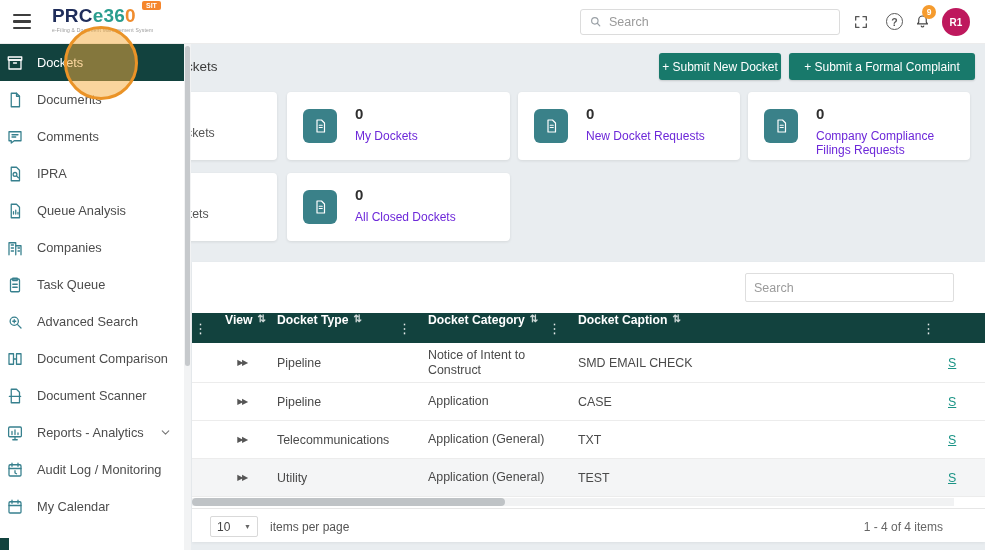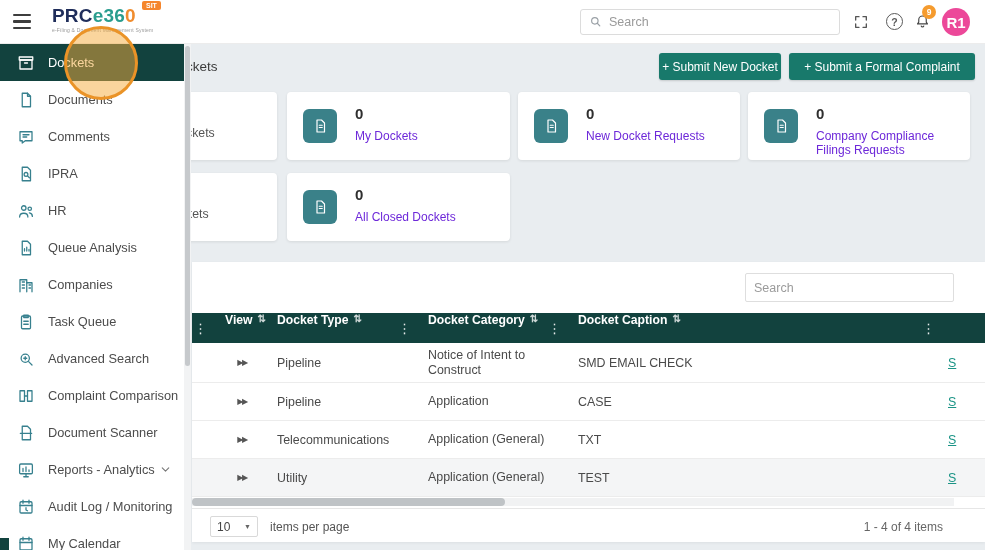--- a/index.html
+++ b/index.html
@@ -22,25 +22,25 @@
   .logo .e36 { color:#2a9d8f; }
   .logo .zero { color:#f08c2e; }
   .logo .tagline { font-size:5px; color:#999; letter-spacing:.2px; margin-top:1px; }
   .sit-badge { position:absolute; left:142px; top:1px; background:#f5862d; color:#fff; font-size:7px; font-weight:bold; padding:1px 4px; border-radius:2px; }
   .search-wrap { position:absolute; left:580px; top:9px; width:260px; height:26px; border:1px solid #dcdcdc; border-radius:3px; background:#fff; display:flex; align-items:center; padding-left:8px; gap:6px; }
   .search-wrap input { border:none; outline:none; flex:1; font-size:12.5px; font-family:inherit; color:#444; background:transparent; }
   .search-wrap input::placeholder { color:#9a9a9a; }
   .tb-icon { position:absolute; display:flex; align-items:center; justify-content:center; cursor:pointer; }
   .help-circle { width:17px; height:17px; border:1.5px solid #5a5a5a; border-radius:50%; font-size:10.5px; font-weight:bold; color:#5a5a5a; display:flex; align-items:center; justify-content:center; }
   .bell-badge { position:absolute; left:922px; top:5px; width:14px; height:14px; background:#f59b2e; border-radius:50%; color:#fff; font-size:8.5px; font-weight:bold; display:flex; align-items:center; justify-content:center; z-index:11; }
-  .avatar { position:absolute; left:942px; top:8px; width:28px; height:28px; background:#ec4899; border-radius:50%; color:#fff; font-size:15px; font-weight:bold; display:flex; align-items:center; justify-content:center; cursor:pointer; }
+  .avatar { position:absolute; left:942px; top:8px; width:28px; height:28px; background:#be185d; border-radius:50%; color:#fff; font-size:10px; font-weight:bold; display:flex; align-items:center; justify-content:center; cursor:pointer; }
 
   
   .sidebar { position:absolute; left:0; top:44px; width:184px; height:506px; background:#fff; z-index:5; display:flex; flex-direction:column; }
-  .side-item { height:37px; flex:0 0 37px; display:flex; align-items:center; padding-left:17px; gap:13px; cursor:pointer; position:relative; }
+  .side-item { height:37px; flex:0 0 37px; display:flex; align-items:center; padding-left:6px; gap:13px; cursor:pointer; position:relative; }
   .side-item .sicon { width:18px; height:18px; color:#37808e; display:flex; align-items:center; justify-content:center; }
   .side-item .slabel { font-size:12.8px; color:#4c4c4c; white-space:nowrap; }
   .side-item.active { background:#12423e; }
   .side-item.active .slabel { color:#fff; }
   .side-item.active .sicon { color:#fff; }
   .side-chevron { position:absolute; right:12px; top:12px; color:#777; }
   .side-scrollbar { position:absolute; left:184px; top:44px; width:7px; height:506px; background:#f2f3f4; z-index:6; }
   .side-scrollbar .thumb { position:absolute; left:1px; top:2px; width:5px; height:320px; background:#c6c9cc; border-radius:3px; cursor:pointer; }
 
   
@@ -268,31 +268,20 @@
     <span class="sicon">
       <svg width="18" height="18" viewBox="0 0 24 24" fill="none" stroke="currentColor" stroke-width="1.7" stroke-linecap="round" stroke-linejoin="round">
           <path d="M7 3h7l4 4v14H7z"></path>
           <circle cx="12" cy="12.5" r="2.5"></circle>
           <path d="M14 14.5l2.5 2.5"></path>
         </svg>
     </span>
     <span class="slabel">IPRA</span>
   </div>
 
-  <div class="side-item">
-    <span class="sicon">
-      <svg width="18" height="18" viewBox="0 0 24 24" fill="none" stroke="currentColor" stroke-width="1.7" stroke-linecap="round" stroke-linejoin="round">
-          <circle cx="9" cy="8" r="3"></circle>
-          <path d="M3.5 20c0-3 2.5-5 5.5-5s5.5 2 5.5 5"></path>
-          <circle cx="17" cy="9" r="2.3"></circle>
-          <path d="M16.5 14.5c2.3.3 4 2.2 4 4.8"></path>
-        </svg>
-    </span>
-    <span class="slabel">HR</span>
-  </div>
 
   <div class="side-item">
     <span class="sicon">
       <svg width="18" height="18" viewBox="0 0 24 24" fill="none" stroke="currentColor" stroke-width="1.7" stroke-linecap="round" stroke-linejoin="round">
           <path d="M7 3h7l4 4v14H7z"></path>
           <path d="M10 16v-3M13 16v-5M16 16v-2"></path>
         </svg>
     </span>
     <span class="slabel">Queue Analysis</span>
   </div>
@@ -331,21 +320,21 @@
   </div>
 
   <div class="side-item">
     <span class="sicon">
       <svg width="18" height="18" viewBox="0 0 24 24" fill="none" stroke="currentColor" stroke-width="1.7" stroke-linecap="round" stroke-linejoin="round">
           <path d="M4 5h6v14H4z"></path>
           <path d="M14 5h6v14h-6z"></path>
           <path d="M10 12h4"></path>
         </svg>
     </span>
-    <span class="slabel">Complaint Comparison</span>
+    <span class="slabel">Document Comparison</span>
   </div>
 
   <div class="side-item">
     <span class="sicon">
       <svg width="18" height="18" viewBox="0 0 24 24" fill="none" stroke="currentColor" stroke-width="1.7" stroke-linecap="round" stroke-linejoin="round">
           <path d="M7 3h7l4 4v14H7z"></path>
           <path d="M4.5 12.5h15"></path>
         </svg>
     </span>
     <span class="slabel">Document Scanner</span>

